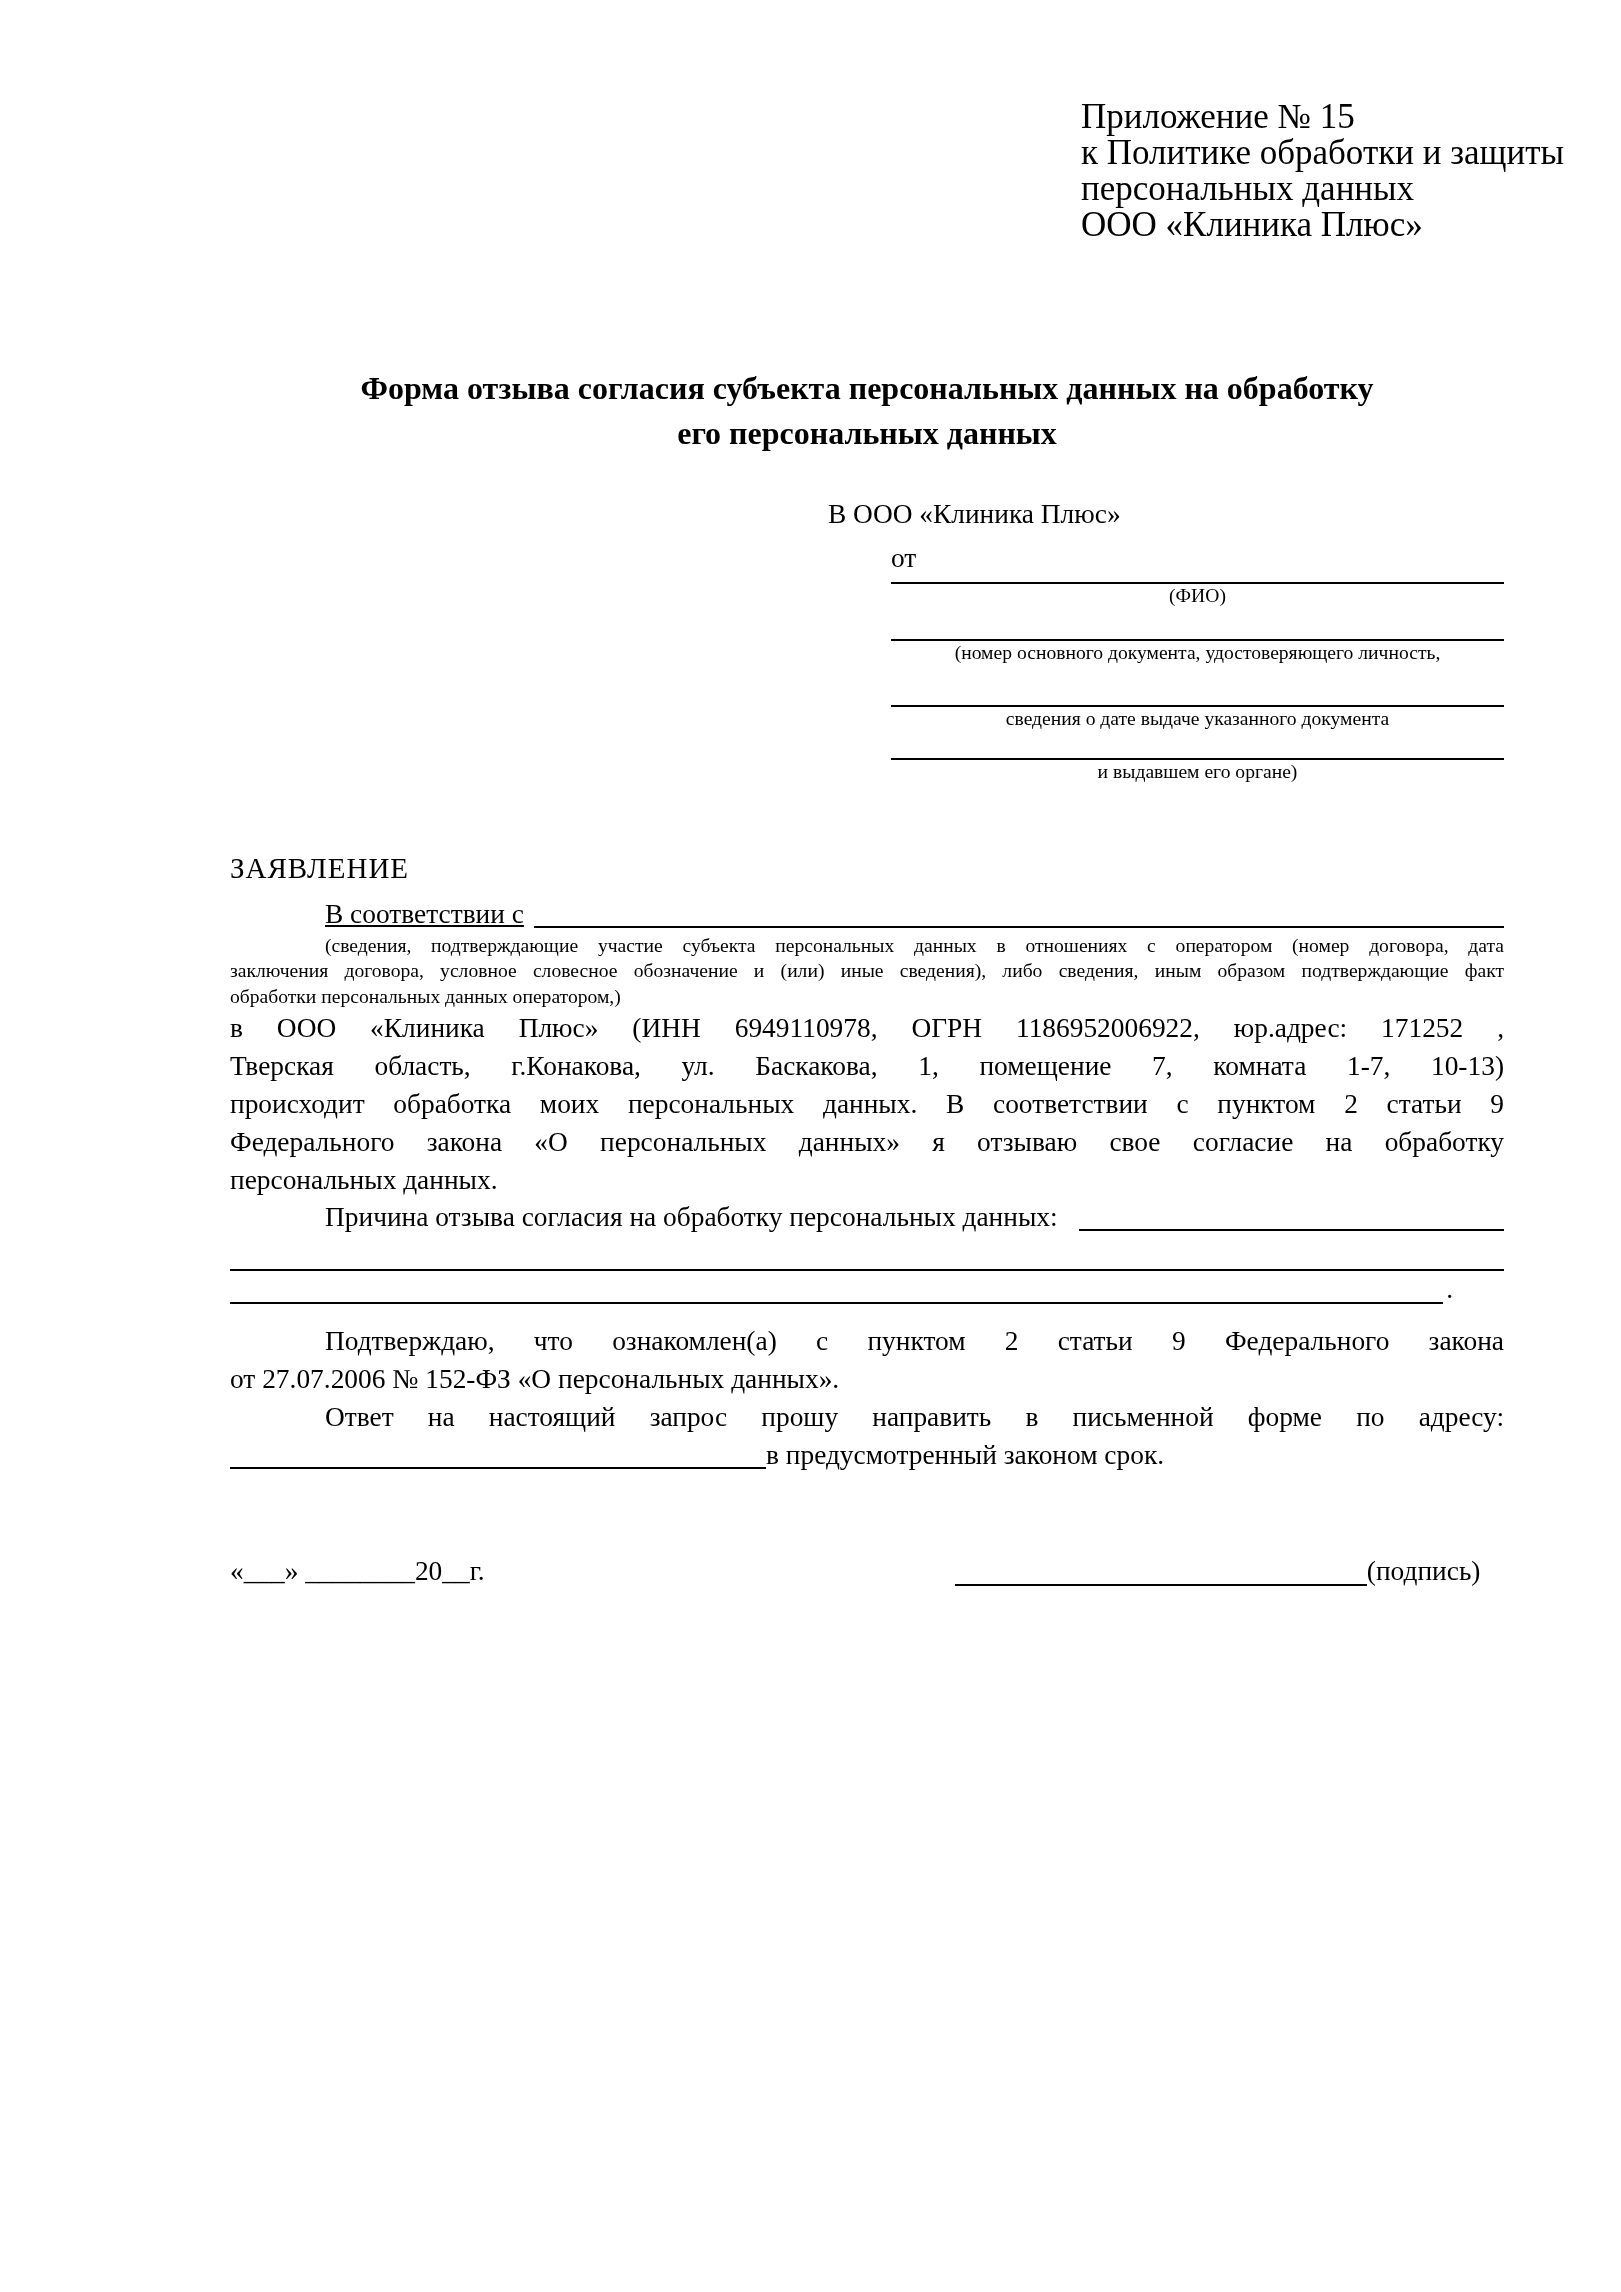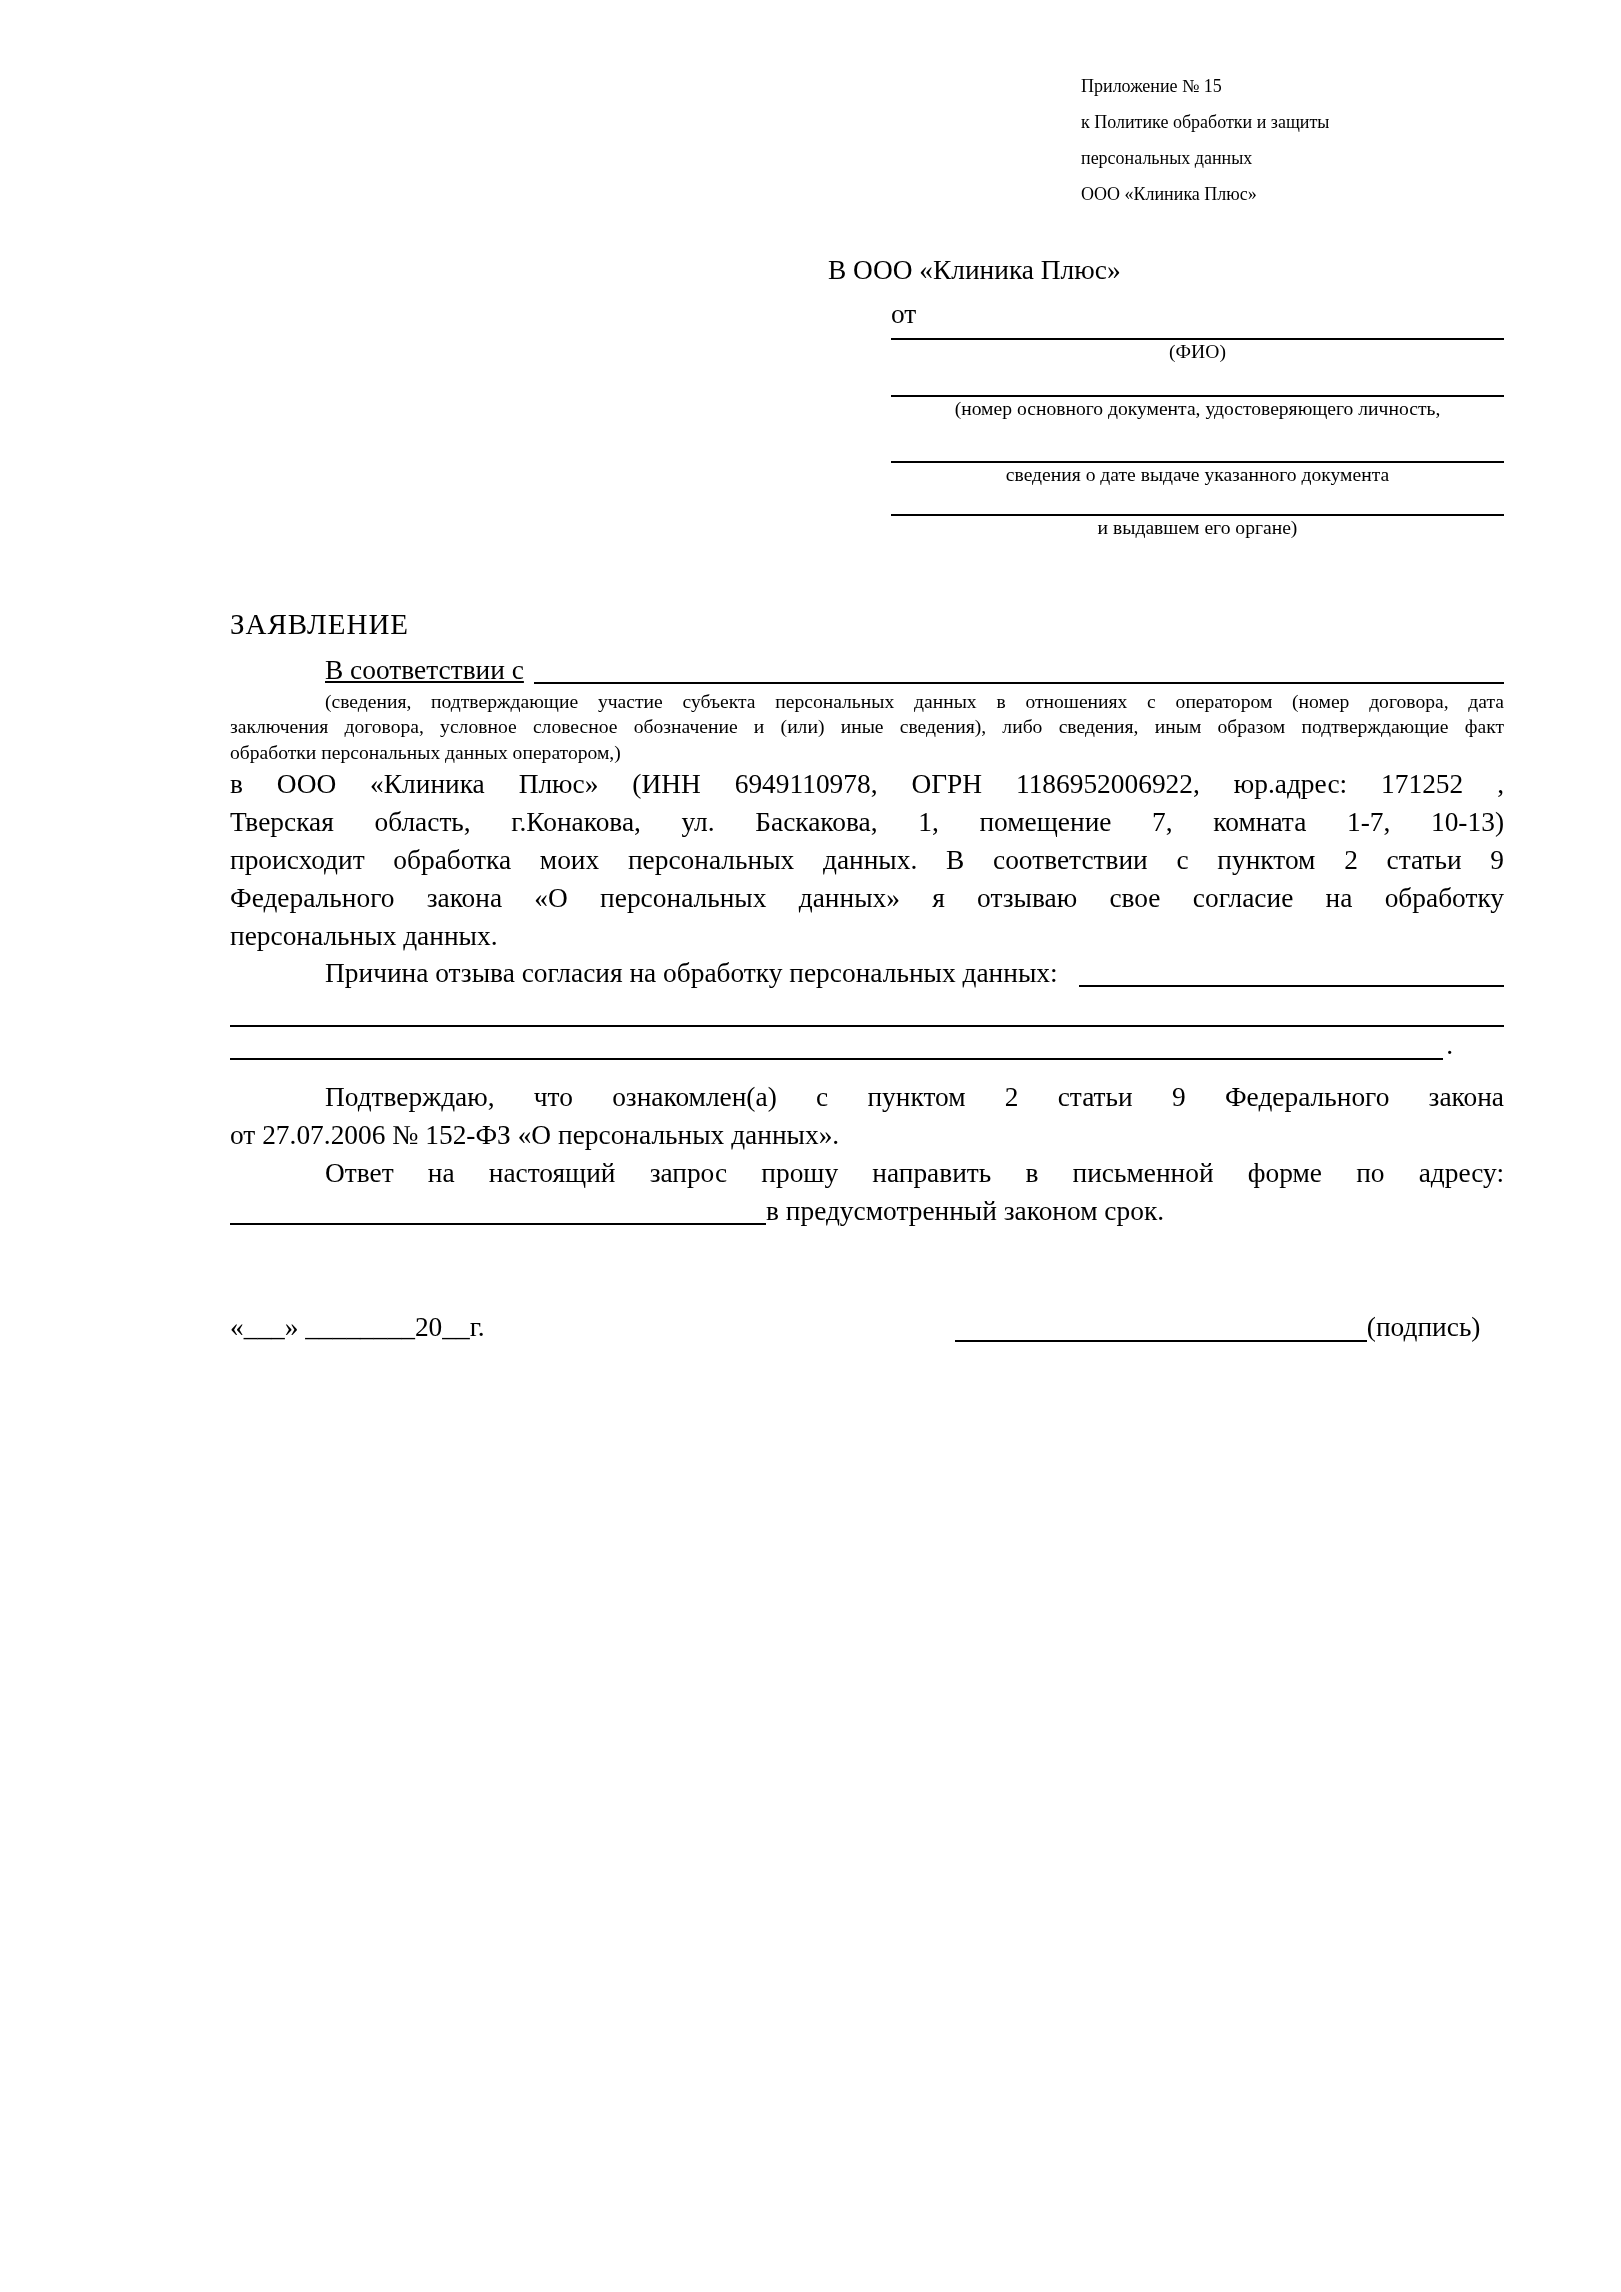--- a/index.html
+++ b/index.html
@@ -7,21 +7,21 @@
   body {
     width: 1621px; height: 2293px;
     position: relative;
     font-family: "Liberation Serif", "DejaVu Serif", serif;
     color: #000;
     overflow: hidden;
   }
   .content { position: absolute; left: 230px; top: 0; width: 1274px; }
 
   
-  .header-note { margin-top: 68px; margin-left: 851px; font-size: 18px; line-height: 36px; white-space: nowrap; }
+  .header-note { margin-top: 99px; margin-left: 851px; font-size: 35px; line-height: 36px; white-space: nowrap; }
 
   
   .title { margin-top: 123px; font-size: 32px; font-weight: bold; line-height: 45px; text-align: center; }
 
   
   .addressee { margin-top: 40px; margin-left: 598px; width: 676px; font-size: 27.4px; }
   .addressee .to { line-height: 37px; }
   .addressee .from { margin-top: 11.8px; margin-left: 63px; line-height: 27.4px; }
   .fields { margin-left: 63px; }
   .field .line { border-bottom: 2.9px solid #000; }
@@ -62,20 +62,24 @@
 
 <div class="content">
 
   <div class="header-note">
     <div>Приложение № 15</div>
     <div>к Политике обработки и защиты</div>
     <div>персональных данных</div>
     <div>ООО «Клиника Плюс»</div>
   </div>
 
+  <div class="title">
+    <div>Форма отзыва согласия субъекта персональных данных на обработку</div>
+    <div>его персональных данных</div>
+  </div>
 
   <div class="addressee">
     <div class="to">В ООО «Клиника Плюс»</div>
     <div class="from">от</div>
     <div class="fields">
       <div class="field f1">
         <div class="line"></div>
         <div class="caption">(ФИО)</div>
       </div>
       <div class="field f2">

